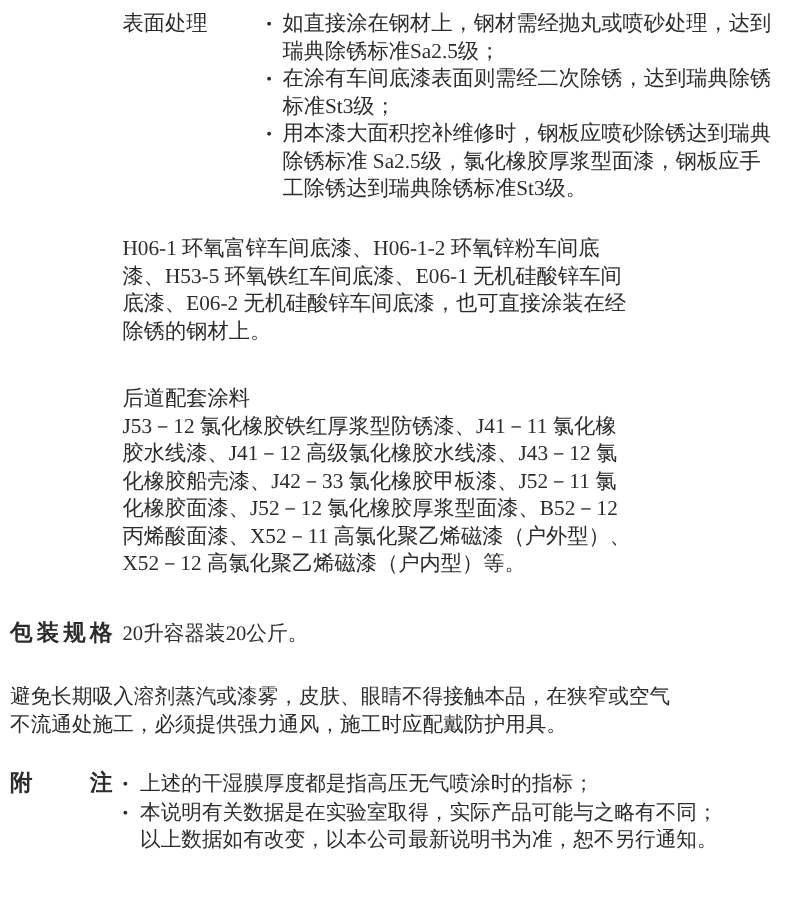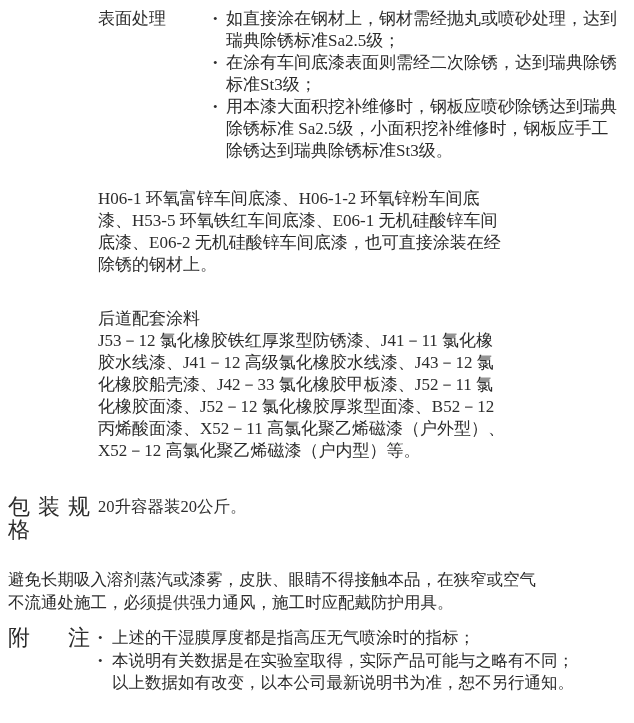--- a/index.html
+++ b/index.html
@@ -37,39 +37,39 @@
     font-size: 17px;
     line-height: 22px;
   }
   
   .sec.bottom { margin-left: 8px; }
   .sec.bottom .sec-label {
     flex: none;
     width: 82px;
     margin-right: 8px;
     font-family: "Liberation Sans", "DejaVu Sans", sans-serif;
-    font-weight: normal;
-    font-size: 22px;
+    font-weight: bold;
+    font-size: 18px;
     line-height: 23px;
     text-align: justify;
     text-align-last: justify;
   }
   .sec.bottom .sec-content {
     flex: none;
     width: 528px;
     font-size: 16.5px;
     line-height: 23px;
   }
   
   #sec-conditions  { margin-top: 42px; }
   #sec-prev-coats  { margin-top: 26px; }
   #sec-next-coats  { margin-top: 32px; flex-direction: column; }
   #sec-packaging   { margin-top: 33px; }
   #sec-safety      { margin-top: 27px; }
-  #sec-notes       { margin-top: 12px; }
+  #sec-notes       { margin-top: 24px; }
   
   .bullet-row { display: flex; align-items: flex-start; }
   .bullet-glyph {
     flex: none;
     width: 13px;
     font-size: 13px;
     line-height: 22px;
   }
   .sec.bottom .bullet-glyph { width: 14px; line-height: 23px; }
   .bullet-text { flex: 1; }
@@ -86,21 +86,21 @@
       <div class="bullet-row">
         <span class="bullet-glyph">•</span>
         <span class="bullet-text">如直接涂在钢材上，钢材需经抛丸或喷砂处理，达到瑞典除锈标准Sa2.5级；</span>
       </div>
       <div class="bullet-row">
         <span class="bullet-glyph">•</span>
         <span class="bullet-text">在涂有车间底漆表面则需经二次除锈，达到瑞典除锈标准St3级；</span>
       </div>
       <div class="bullet-row">
         <span class="bullet-glyph">•</span>
-        <span class="bullet-text">用本漆大面积挖补维修时，钢板应喷砂除锈达到瑞典除锈标准 Sa2.5级，小面积挖补维修时，钢板应手工除锈达到瑞典除锈标准St3级。</span>
+        <span class="bullet-text">用本漆大面积挖补维修时，钢板应喷砂除锈达到瑞典除锈标准 Sa2.5级，氯化橡胶厚浆型面漆，钢板应手工除锈达到瑞典除锈标准St3级。</span>
       </div>
     </div>
   </div>
 
 
   <div class="sec top" id="sec-prev-coats">
     <div class="sec-content">H06-1 环氧富锌车间底漆、H06-1-2 环氧锌粉车间底漆、H53-5 环氧铁红车间底漆、E06-1 无机硅酸锌车间底漆、E06-2 无机硅酸锌车间底漆，也可直接涂装在经除锈的钢材上。</div>
   </div>
 
   <div class="sec top" id="sec-next-coats">

